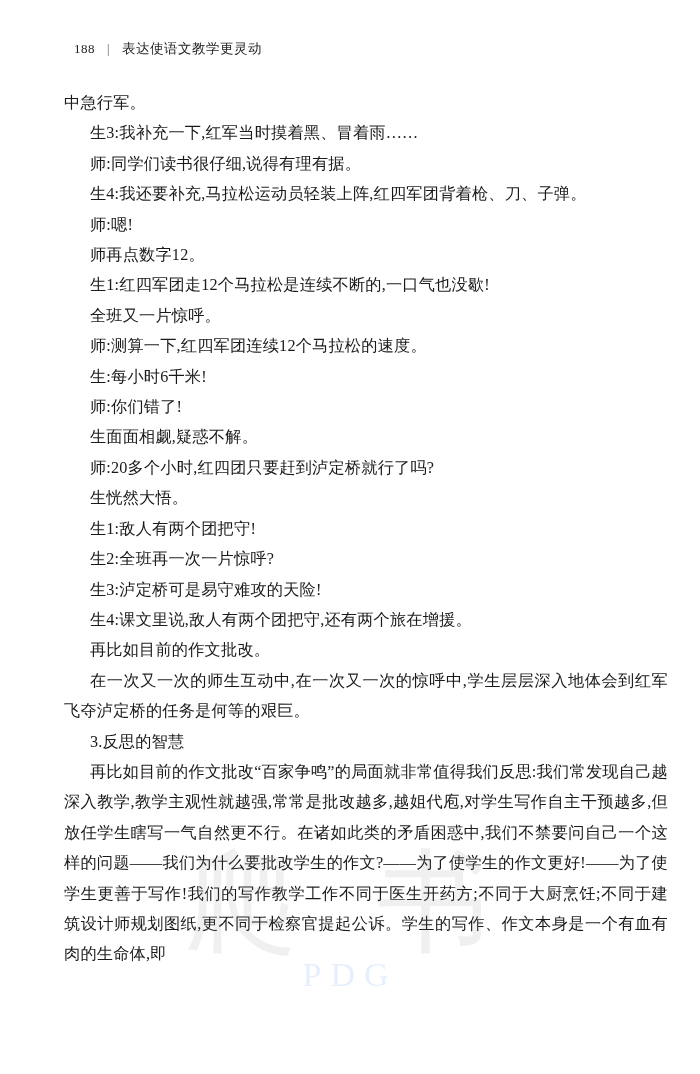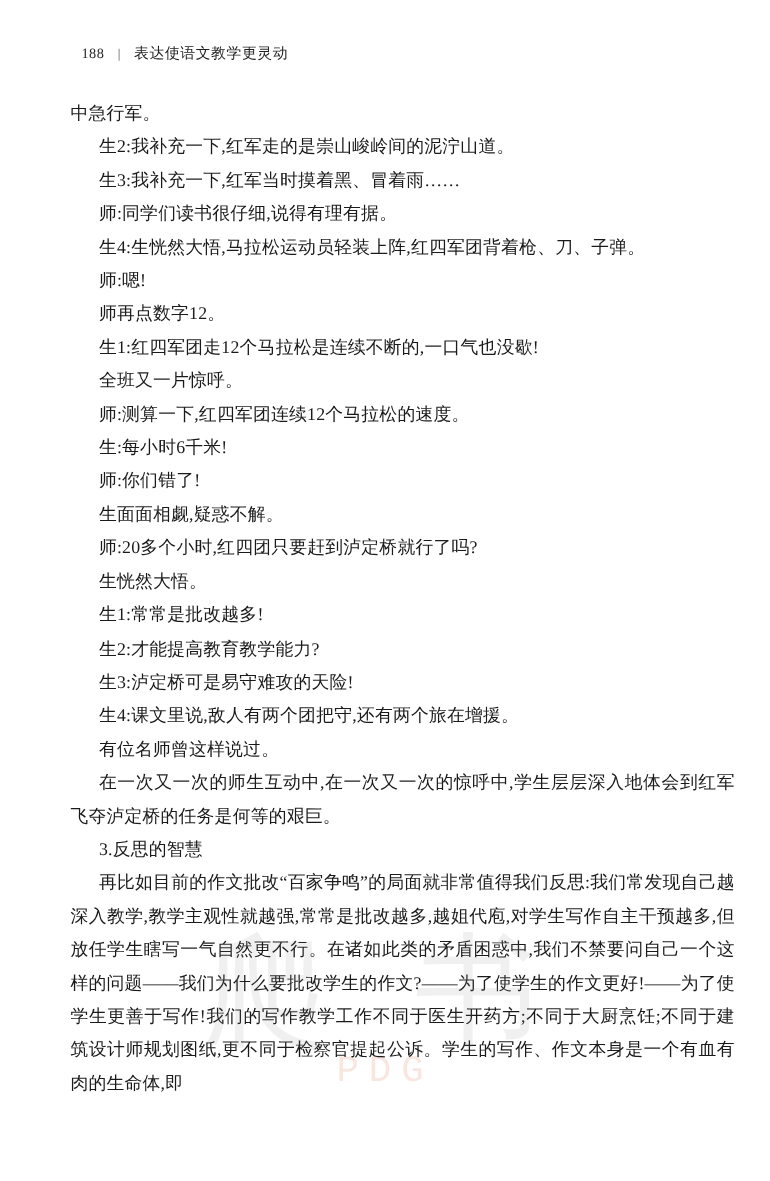--- a/index.html
+++ b/index.html
@@ -85,56 +85,55 @@
     position: relative;
     top: -14px;
   }
   .watermark .wm-pdg {
     position: absolute;
     bottom: 22px;
     left: 50%;
     transform: translateX(-50%);
     font-size: 34px;
     letter-spacing: 9px;
-    color: #c2410c;
-    font-family: Liberation Mono, monospace;
+    color: #3b82f6;
+    font-family: Liberation Serif, serif;
   }
 </style>
 </head>
 <body>
 
 <div class="page">
 
   <div class="header">
     <span class="pageno">188</span>
     <span class="sep">|</span>
     <span class="booktitle">表达使语文教学更灵动</span>
   </div>
 
   <div class="body-text">
     <p class="noindent">中急行军。</p>
-    <p class="indent1">生2:我补充一下,红军走的是崇山峻岭间的泥泞山道。</p>
     <p class="indent1">生3:我补充一下,红军当时摸着黑、冒着雨……</p>
     <p class="indent1">师:同学们读书很仔细,说得有理有据。</p>
-    <p class="indent1">生4:生恍然大悟,马拉松运动员轻装上阵,红四军团背着枪、刀、子弹。</p>
+    <p class="indent1">生4:我还要补充,马拉松运动员轻装上阵,红四军团背着枪、刀、子弹。</p>
     <p class="indent1">师:嗯!</p>
     <p class="indent1">师再点数字12。</p>
     <p class="indent1">生1:红四军团走12个马拉松是连续不断的,一口气也没歇!</p>
     <p class="indent1">全班又一片惊呼。</p>
     <p class="indent1">师:测算一下,红四军团连续12个马拉松的速度。</p>
     <p class="indent1">生:每小时6千米!</p>
     <p class="indent1">师:你们错了!</p>
     <p class="indent1">生面面相觑,疑惑不解。</p>
     <p class="indent1">师:20多个小时,红四团只要赶到泸定桥就行了吗?</p>
     <p class="indent1">生恍然大悟。</p>
-    <p class="indent1">生1:常常是批改越多!</p>
-    <p class="indent1">生2:才能提高教育教学能力?</p>
+    <p class="indent1">生1:敌人有两个团把守!</p>
+    <p class="indent1">生2:全班再一次一片惊呼?</p>
     <p class="indent1">生3:泸定桥可是易守难攻的天险!</p>
     <p class="indent1">生4:课文里说,敌人有两个团把守,还有两个旅在增援。</p>
-    <p class="indent1">有位名师曾这样说过。</p>
+    <p class="indent1">再比如目前的作文批改。</p>
     <p class="indent1">在一次又一次的师生互动中,在一次又一次的惊呼中,学生层层深入地体会到红军飞夺泸定桥的任务是何等的艰巨。</p>
     <p class="indent1 bold">3.反思的智慧</p>
     <p class="indent1">再比如目前的作文批改“百家争鸣”的局面就非常值得我们反思:我们常发现自己越深入教学,教学主观性就越强,常常是批改越多,越姐代庖,对学生写作自主干预越多,但放任学生瞎写一气自然更不行。在诸如此类的矛盾困惑中,我们不禁要问自己一个这样的问题——我们为什么要批改学生的作文?——为了使学生的作文更好!——为了使学生更善于写作!我们的写作教学工作不同于医生开药方;不同于大厨烹饪;不同于建筑设计师规划图纸,更不同于检察官提起公诉。学生的写作、作文本身是一个有血有肉的生命体,即</p>
   </div>
 
   <div class="watermark">
     <span class="wm-chars">爬 书</span>
     <span class="wm-pdg">PDG</span>
   </div>
 

